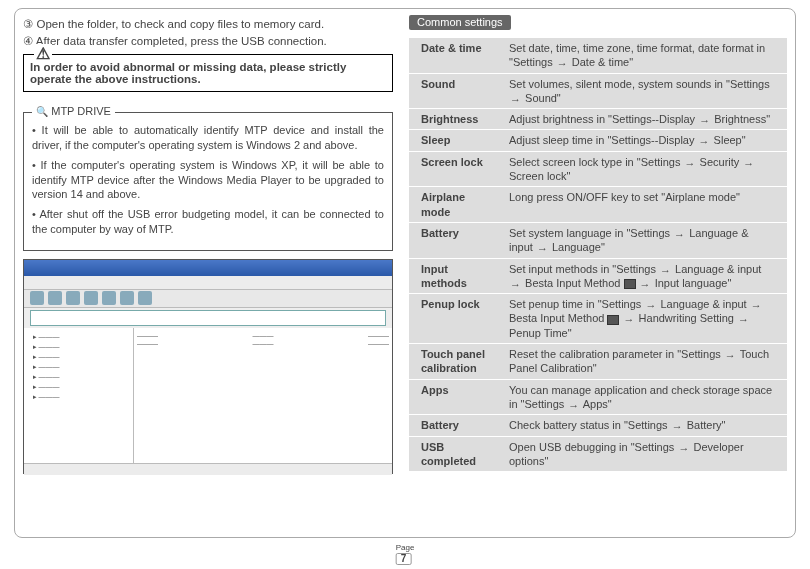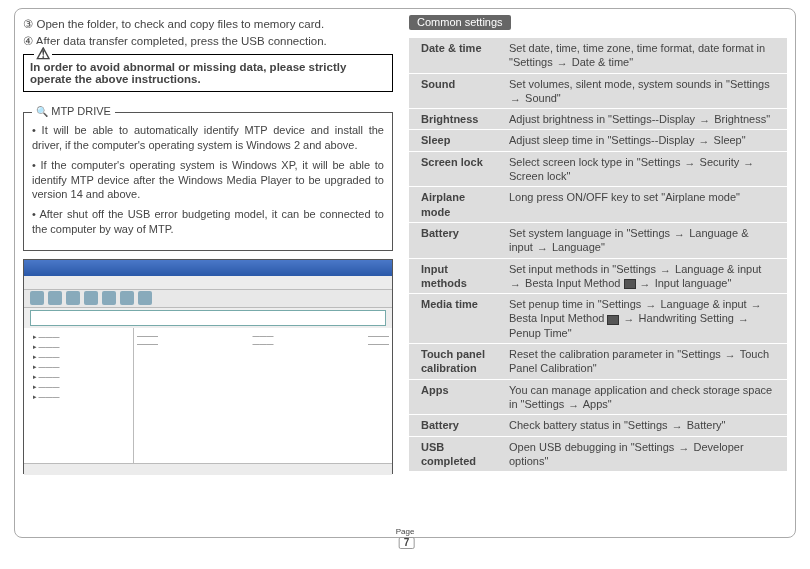--- a/index.html
+++ b/index.html
@@ -111,23 +111,23 @@
     display: inline-block;
     width: 12px; height: 10px;
     background: #555;
     vertical-align: middle;
     border: 1px solid #333;
   }
   
   .pgnum {
     position: absolute;
     left: 50%;
-    bottom: 20px;
+    bottom: 4px;
     transform: translateX(-50%);
-    text-align: right;
+    text-align: left;
     font-size: 8px;
     line-height: 1;
   }
   .pgnum-box {
     border: 1px solid #999;
     border-radius: 2px;
     padding: 0 4px;
     display:inline-block;
     margin-top:1px;
     font-size: 10px;
@@ -248,21 +248,21 @@
             <td colspan="2" style="height:1px;padding:0"></td>
           </tr>
           <tr class="g">
             <td class="k">Input methods</td>
             <td>Set input methods in "Settings <span class="arr">→</span> Language &amp; input <span class="arr">→</span> Besta Input Method <span class="kbd-icon"></span> <span class="arr">→</span> Input language"</td>
           </tr>
           <tr>
             <td colspan="2" style="height:1px;padding:0"></td>
           </tr>
           <tr class="g">
-            <td class="k">Media time</td>
+            <td class="k">Penup lock</td>
             <td>Set penup time in "Settings <span class="arr">→</span> Language &amp; input <span class="arr">→</span> Besta Input Method <span class="kbd-icon"></span> <span class="arr">→</span> Handwriting Setting <span class="arr">→</span> Penup Time"</td>
           </tr>
           <tr>
             <td colspan="2" style="height:1px;padding:0"></td>
           </tr>
           <tr class="g">
             <td class="k">Touch panel calibration</td>
             <td>Reset the calibration parameter in "Settings <span class="arr">→</span> Touch Panel Calibration"</td>
           </tr>
           <tr>

